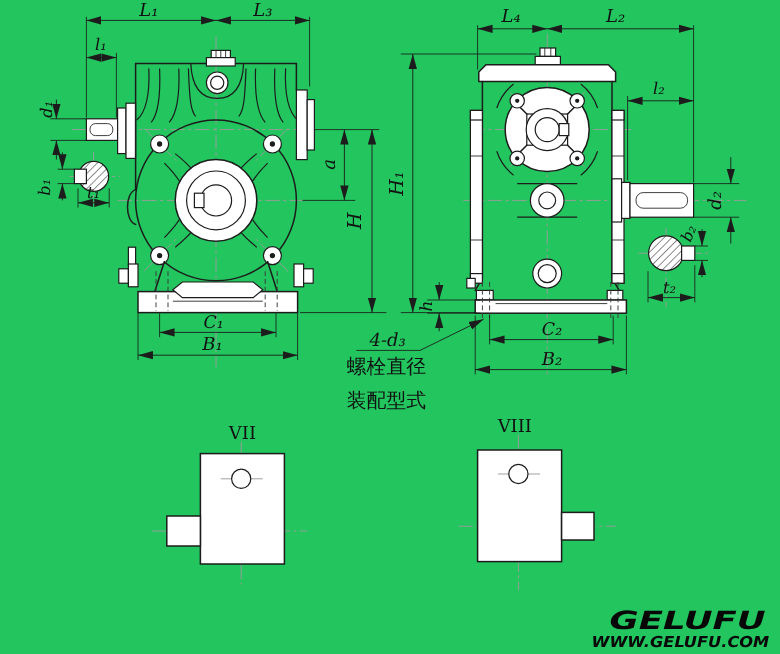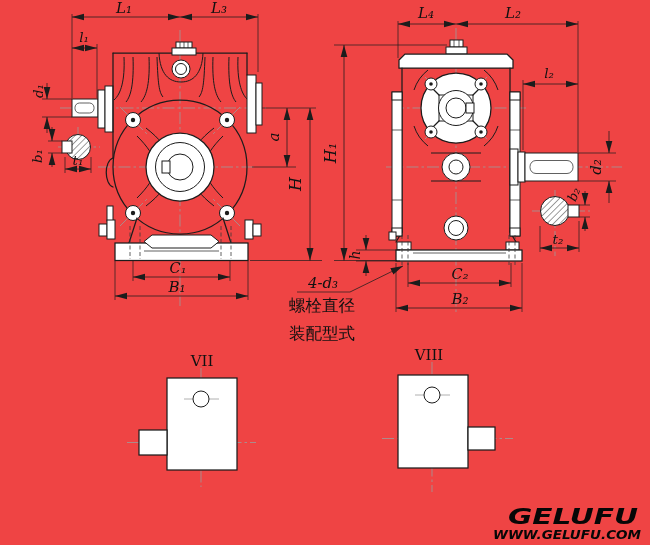--- a/index.html
+++ b/index.html
@@ -1,16 +1,16 @@
 <!DOCTYPE html>
 <html><head>
 <meta charset="utf-8">
 <style>
   html,body{margin:0;padding:0;background:#fff;}
-  .canvas{position:relative;width:650px;height:545px;background:#ef4444;overflow:hidden;}
+  .canvas{position:relative;width:650px;height:545px;background:#22c55e;overflow:hidden;}
   svg{display:block;}
   
   .ln  {stroke:#1c1c1c;stroke-width:1.25;fill:none;stroke-linecap:round;}
   .lnf {stroke:#1c1c1c;stroke-width:1.25;fill:#ffffff;}
   .med {stroke:#1c1c1c;stroke-width:1;fill:none;}
   .medf{stroke:#1c1c1c;stroke-width:1;fill:#ffffff;}
   .thin{stroke:#1c1c1c;stroke-width:0.7;fill:none;}
   .dim {stroke:#1c1c1c;stroke-width:0.75;fill:none;}
   .cl  {stroke:#9c9c9c;stroke-width:0.8;fill:none;stroke-dasharray:12 3 2.5 3;}
   .clt {stroke:#9c9c9c;stroke-width:0.8;fill:none;}

